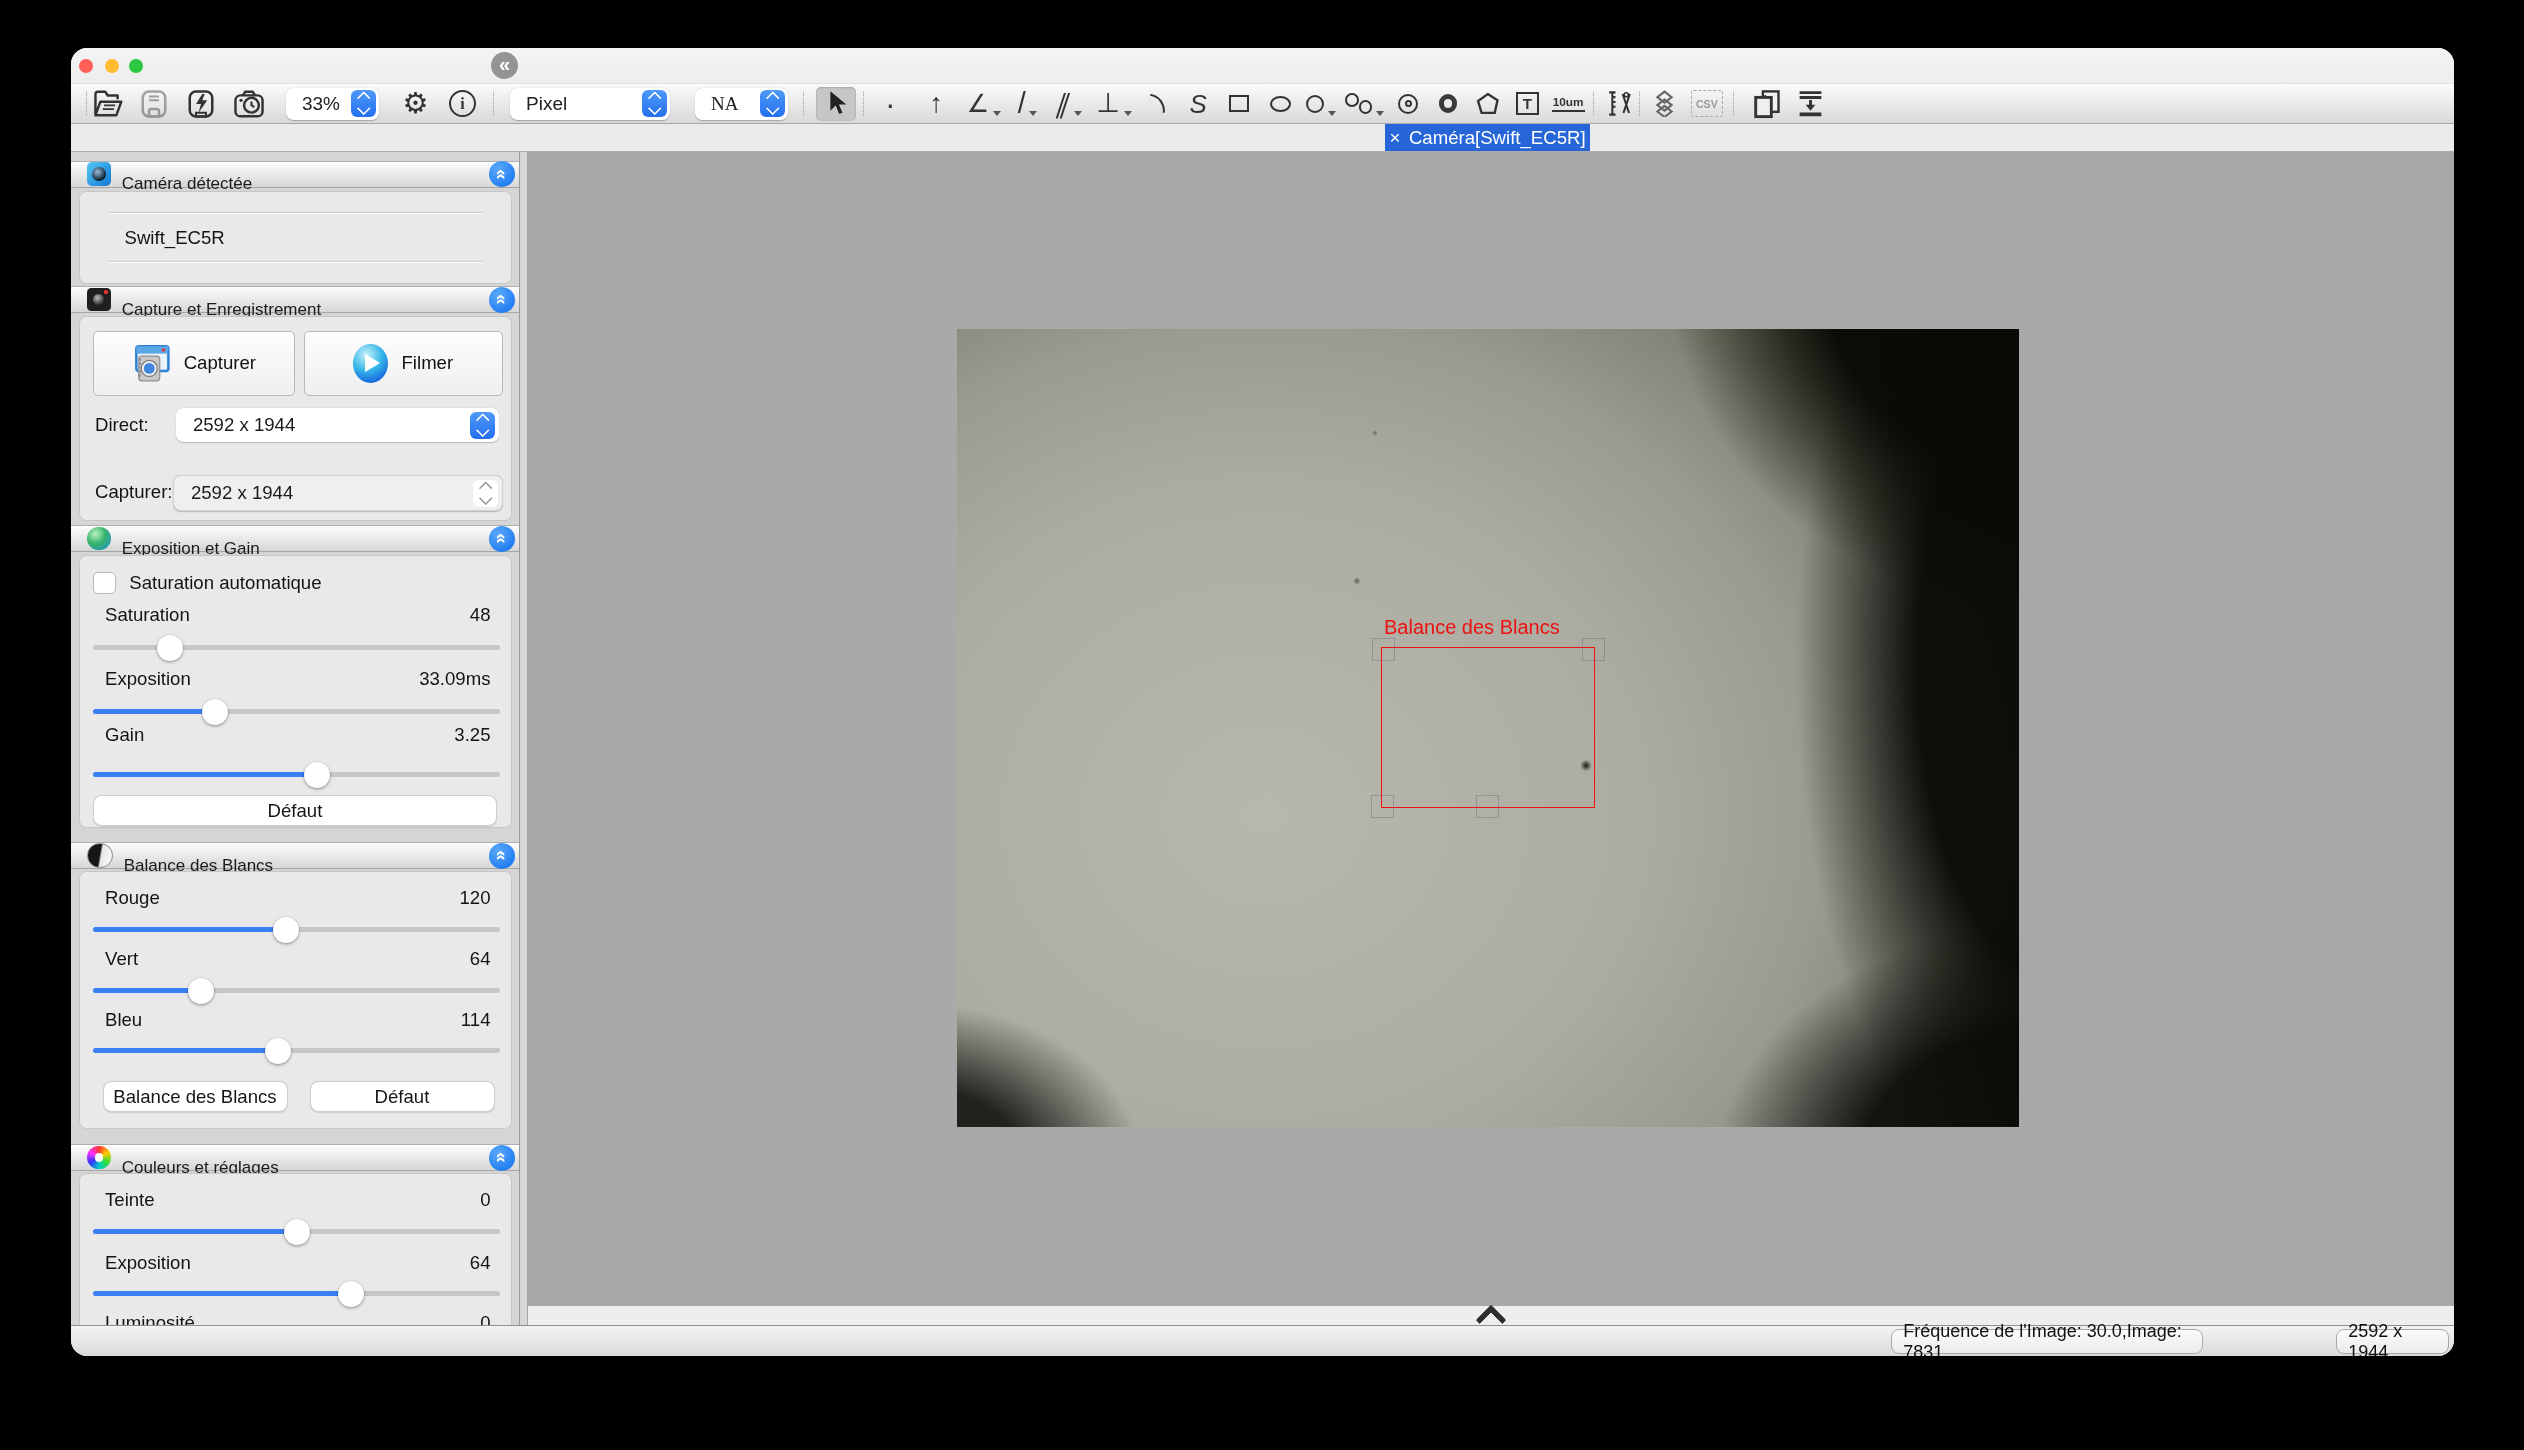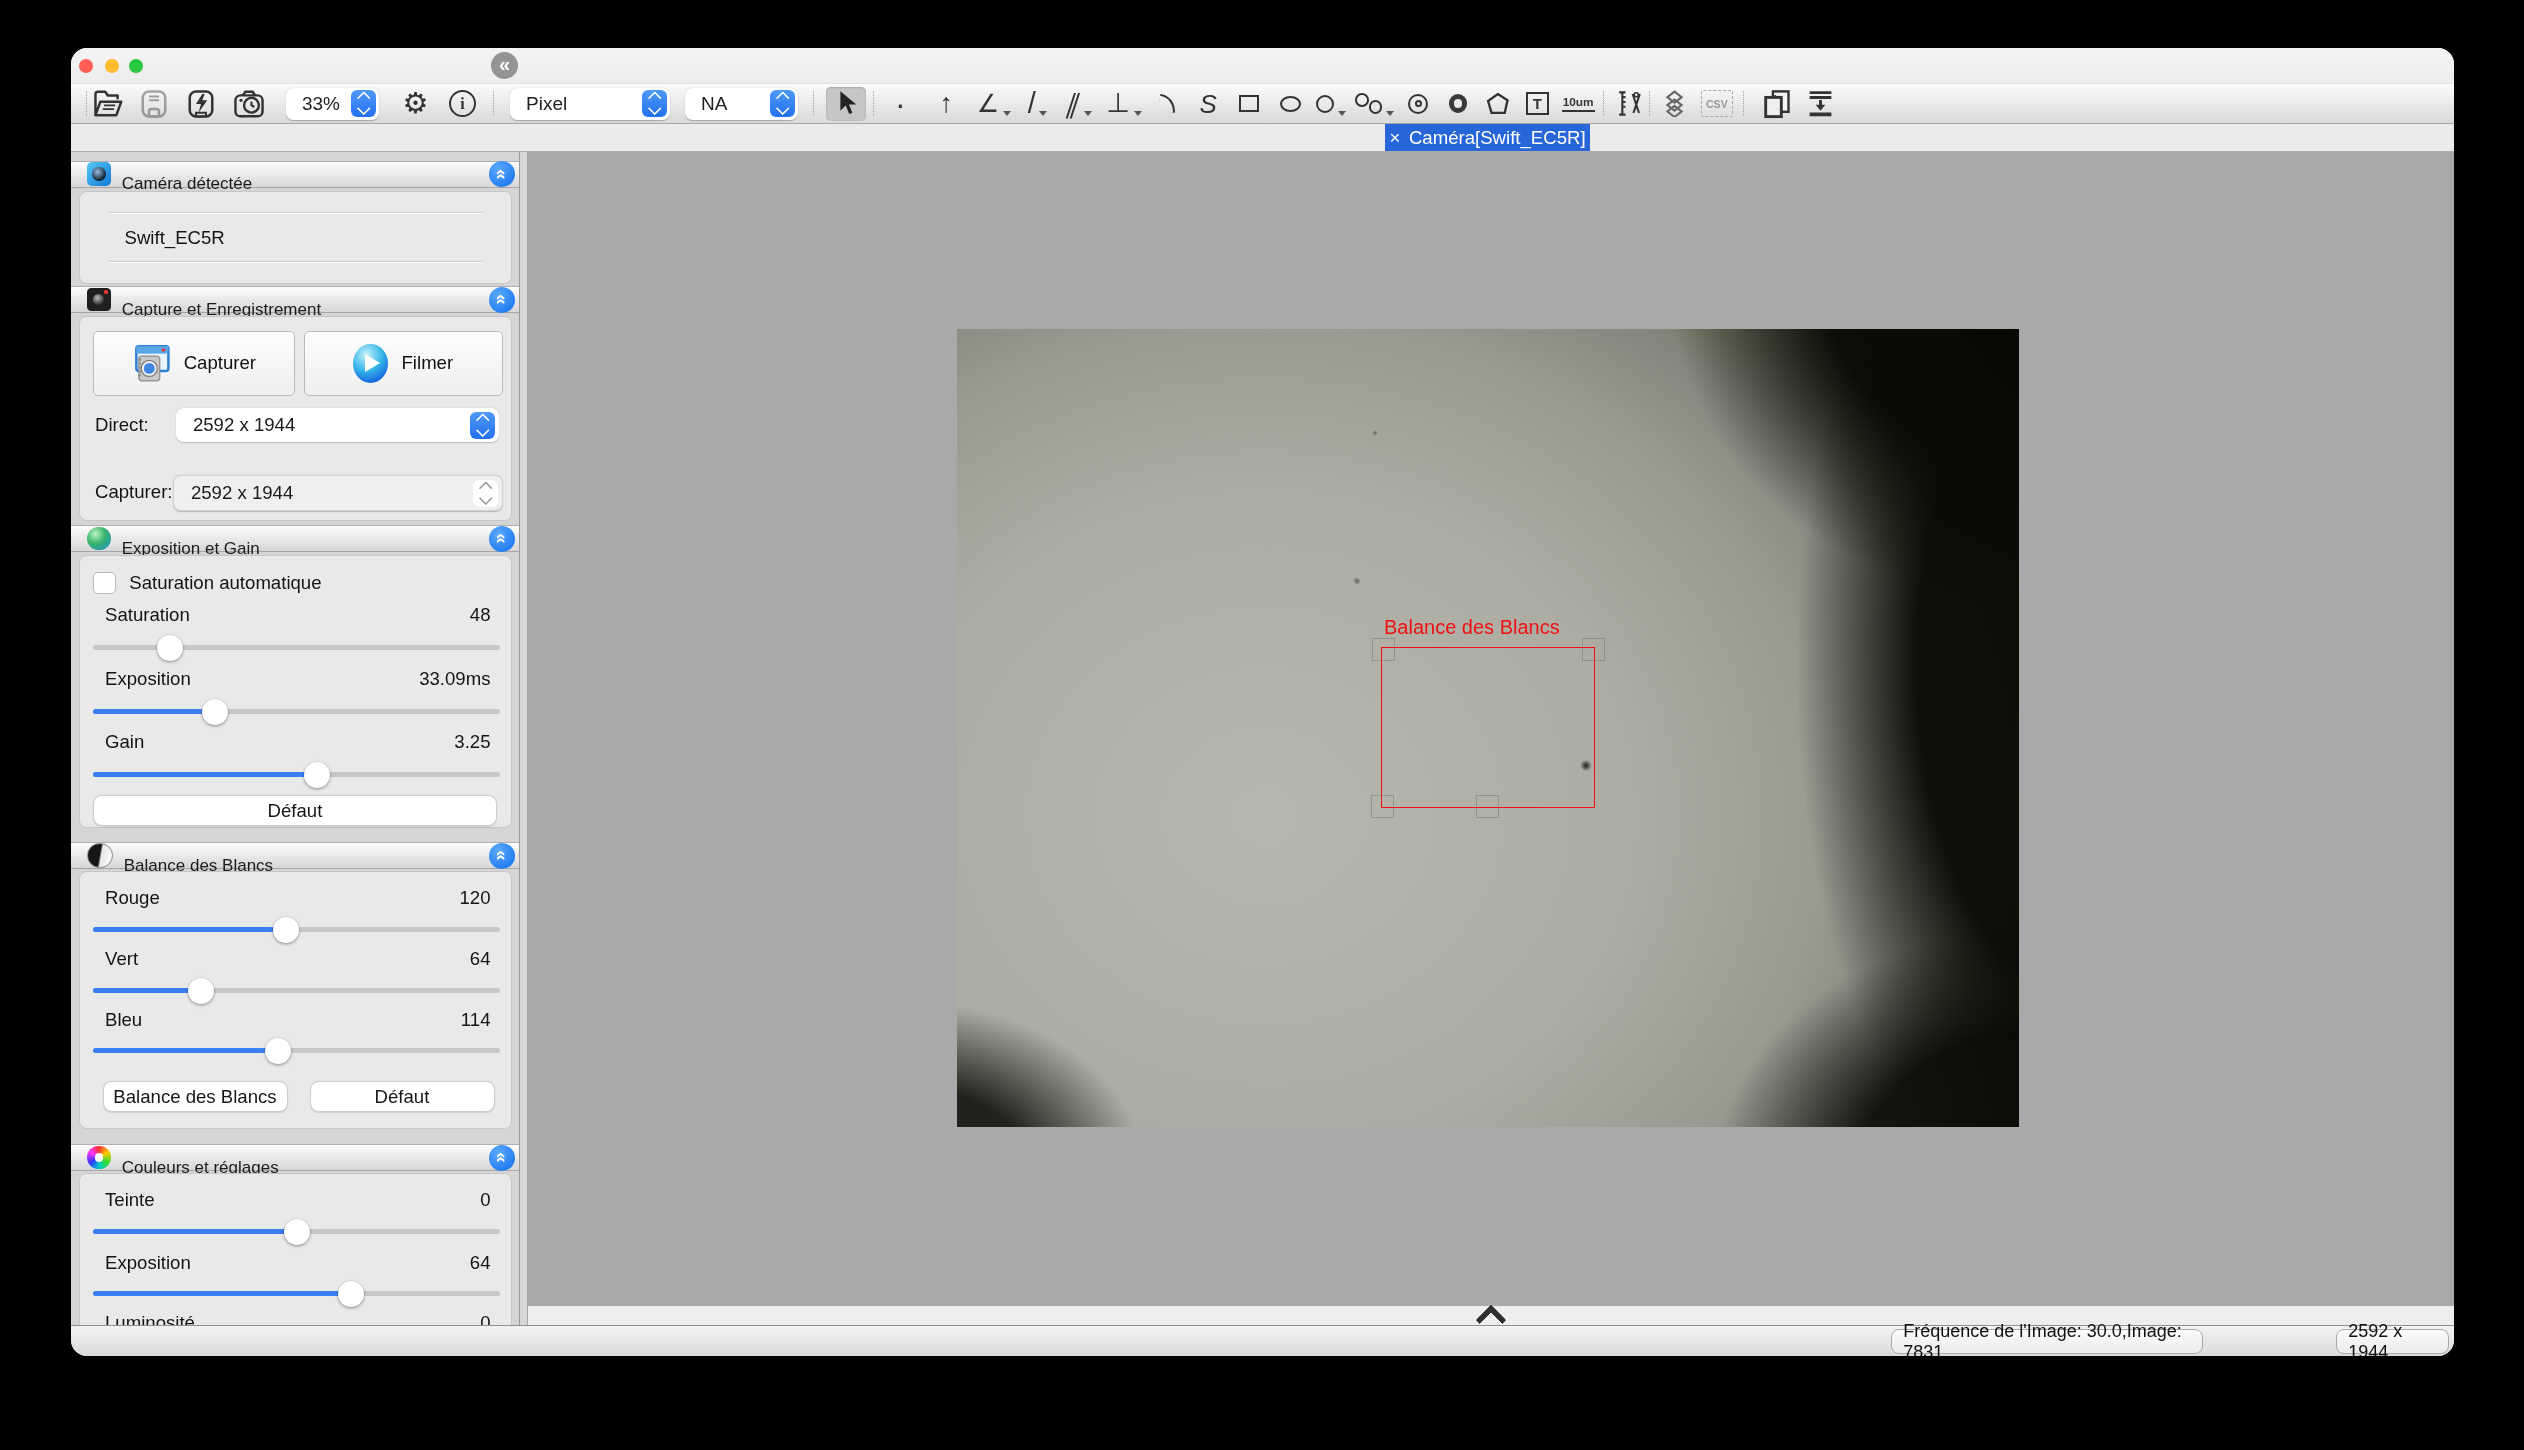--- a/index.html
+++ b/index.html
@@ -186,21 +186,21 @@
           </span>
     </div>
     <div class="vsep" style="margin-left:15px;"></div>
     <div class="selbox" style="width:160px;margin-left:10px;">
       <span class="txt">Pixel</span>
       <span class="stepper">
             <span class="chev"></span>
             <span class="chev down"></span>
           </span>
     </div>
-    <div class="selbox" style="width:113px;margin-left:15px;">
+    <div class="selbox" style="width:93px;margin-left:25px;font-family:Liberation Serif, serif;">
       <span class="txt">NA</span>
       <span class="stepper">
             <span class="chev"></span>
             <span class="chev down"></span>
           </span>
     </div>
     <div class="vsep" style="margin-left:15px;"></div>
     <div class="tbtn active" style="margin-left:6.2px;width:40px;">
       <svg class="ic" width="25" height="27" viewBox="0 0 20 22">
             <path d="M5 1v16l4.4-4.4 2.8 7 2.6-1-2.8-6.8H18z" fill="#222"></path>
@@ -407,21 +407,21 @@
           <span class="thumb" style="left:calc(19% - 13px);"></span>
         </div>
         <div class="row" style="top:112px;height:22.4px;padding:0 20px 0 25.5px;">
           <span class="lbl">Exposition</span>
           <span class="val">33.09ms</span>
         </div>
         <div class="track" style="top:153px;">
           <span class="fill" style="width:30%;"></span>
           <span class="thumb" style="left:calc(30% - 13px);"></span>
         </div>
-        <div class="row" style="top:175px;height:22.4px;padding:0 20px 0 25.5px;">
+        <div class="row" style="top:168px;height:22.4px;padding:0 20px 0 25.5px;">
           <span class="lbl">Gain</span>
           <span class="val">3.25</span>
         </div>
         <div class="track" style="top:216px;">
           <span class="fill" style="width:55%;"></span>
           <span class="thumb" style="left:calc(55% - 13px);"></span>
         </div>
         <div class="btn" style="position:absolute;left:13.7px;right:13.7px;top:239px;height:31px;">
           <span>Défaut</span>
         </div>

